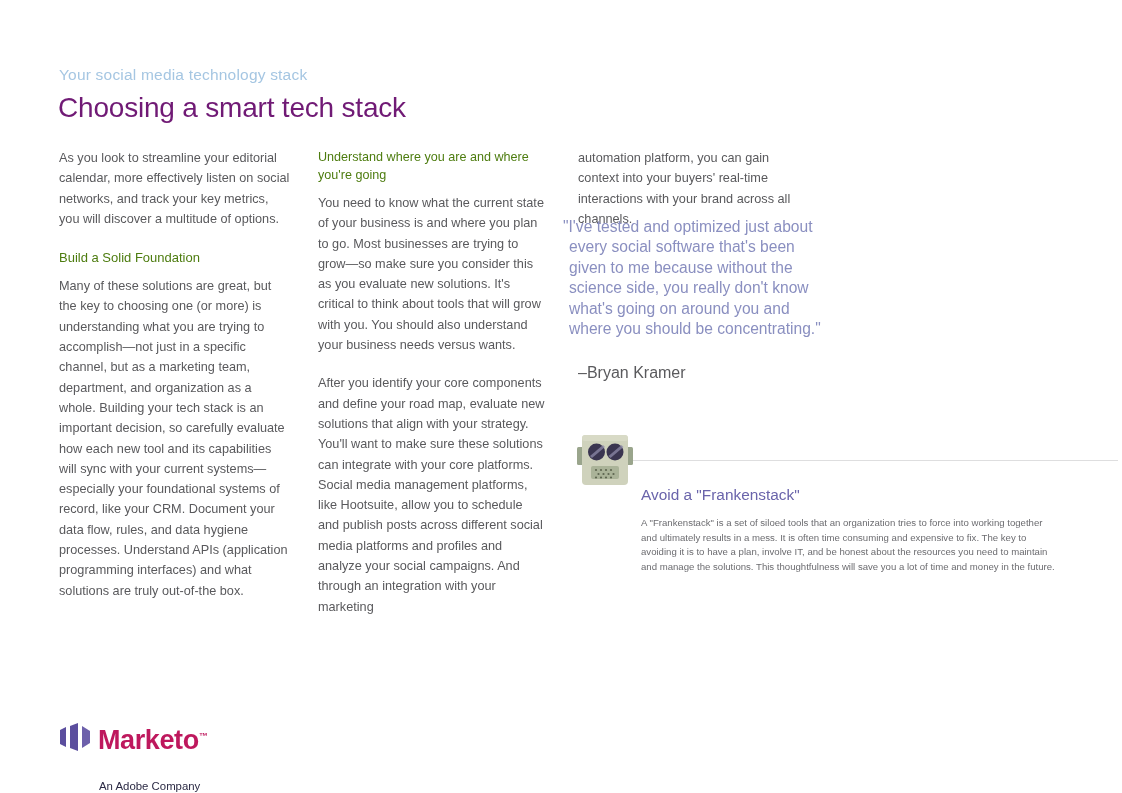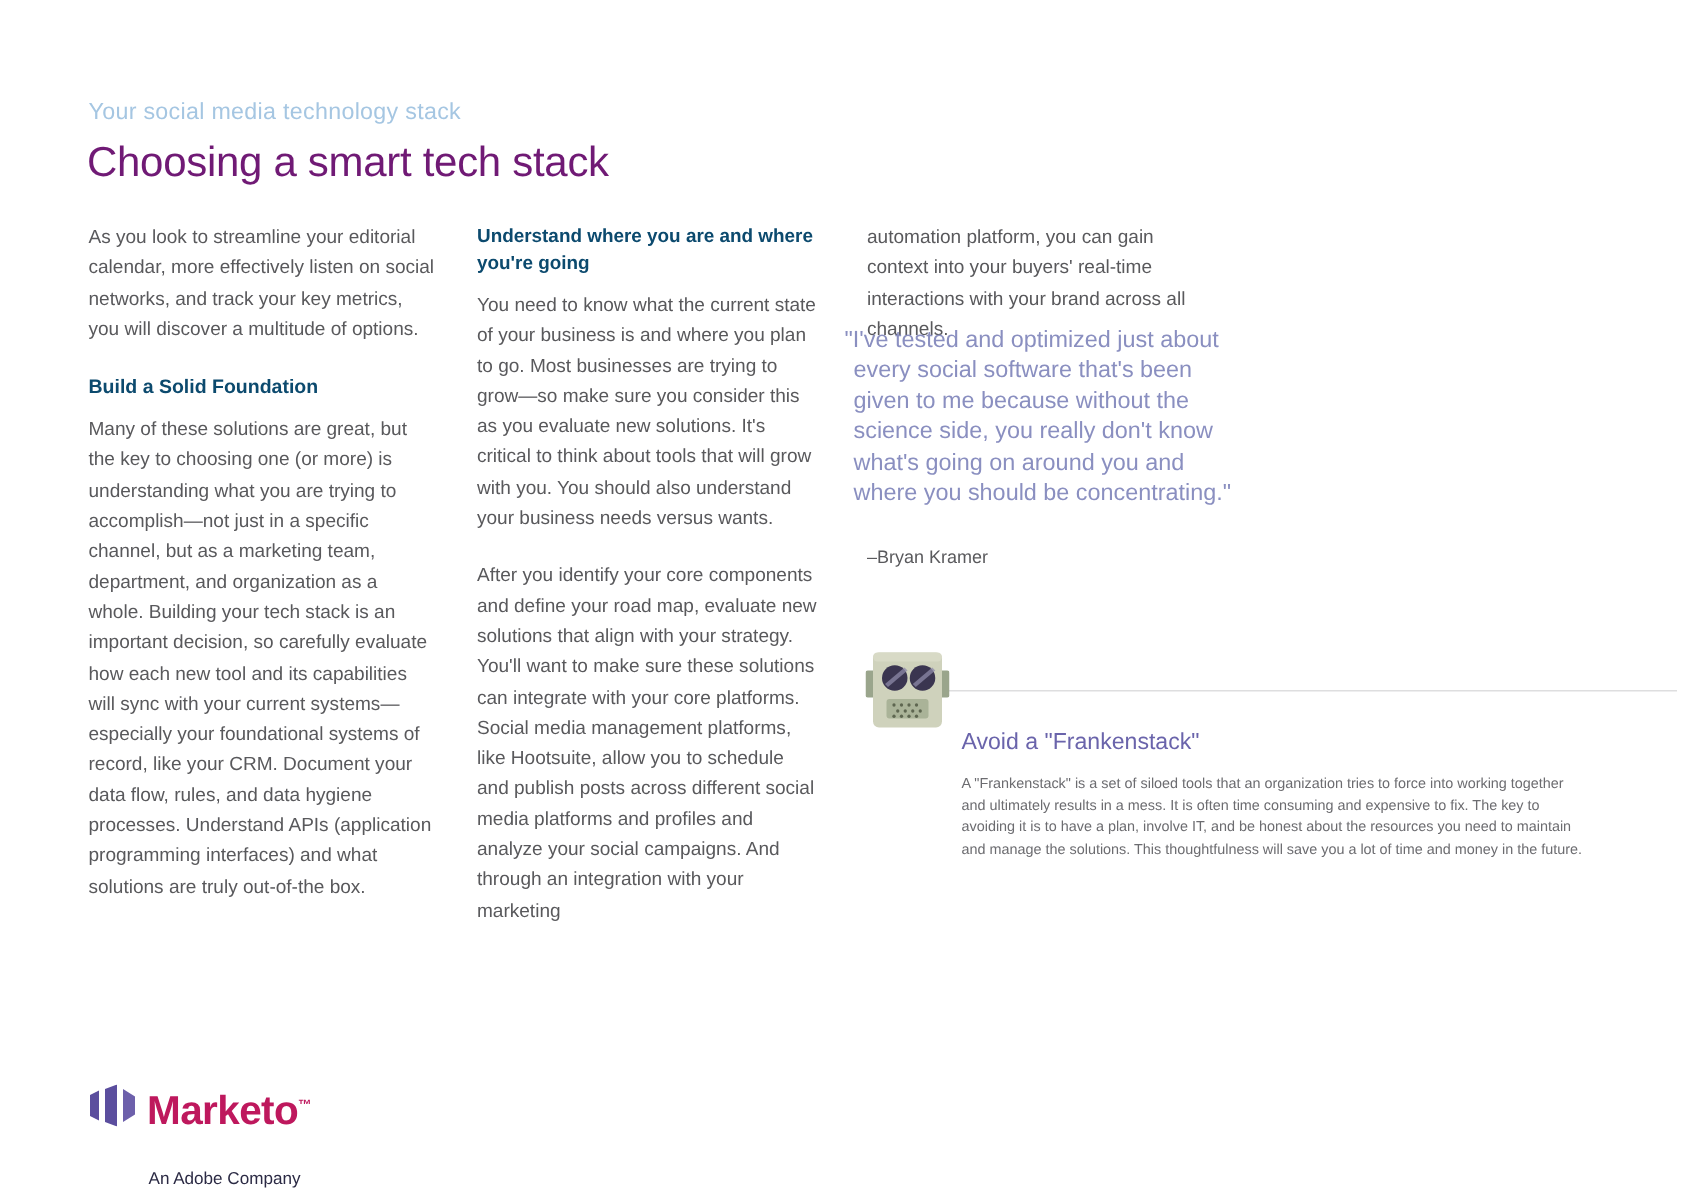--- a/index.html
+++ b/index.html
@@ -48,22 +48,22 @@
   .col {
     position: absolute;
     top: 120px;
     margin-top: 28px;
   }
   .col-1 { left: 59px;  width: 232px; }
   .col-2 { left: 318px; width: 228px; }
   .col-3 { left: 578px; width: 228px; }
 
   .subhead {
-    color: #0c4a6e;
-    font-weight: bold;
+    color: #4d7c0f;
+    font-weight: normal;
     font-size: 12.6px;
     line-height: 18px;
     margin: 0 0 9px 0;
   }
   .col-1 .subhead { font-size: 13px; }
 
   p.body {
     margin: 0 0 18px 0;
     font-size: 12.7px;
     line-height: 20.3px;
@@ -83,21 +83,21 @@
     font-size: 15.6px;
     line-height: 20.4px;
     color: #8a8fc0;
     font-weight: 400;
     text-indent: -6px;
   }
   .quote-attrib {
     position: absolute;
     left: 578px;
     top: 364px;
-    font-size: 12px;
+    font-size: 16px;
     color: #5a5a5d;
     white-space: nowrap;
   }
 
   
   .callout-rule {
     position: absolute;
     left: 632px;
     top: 460px;
     width: 486px;

